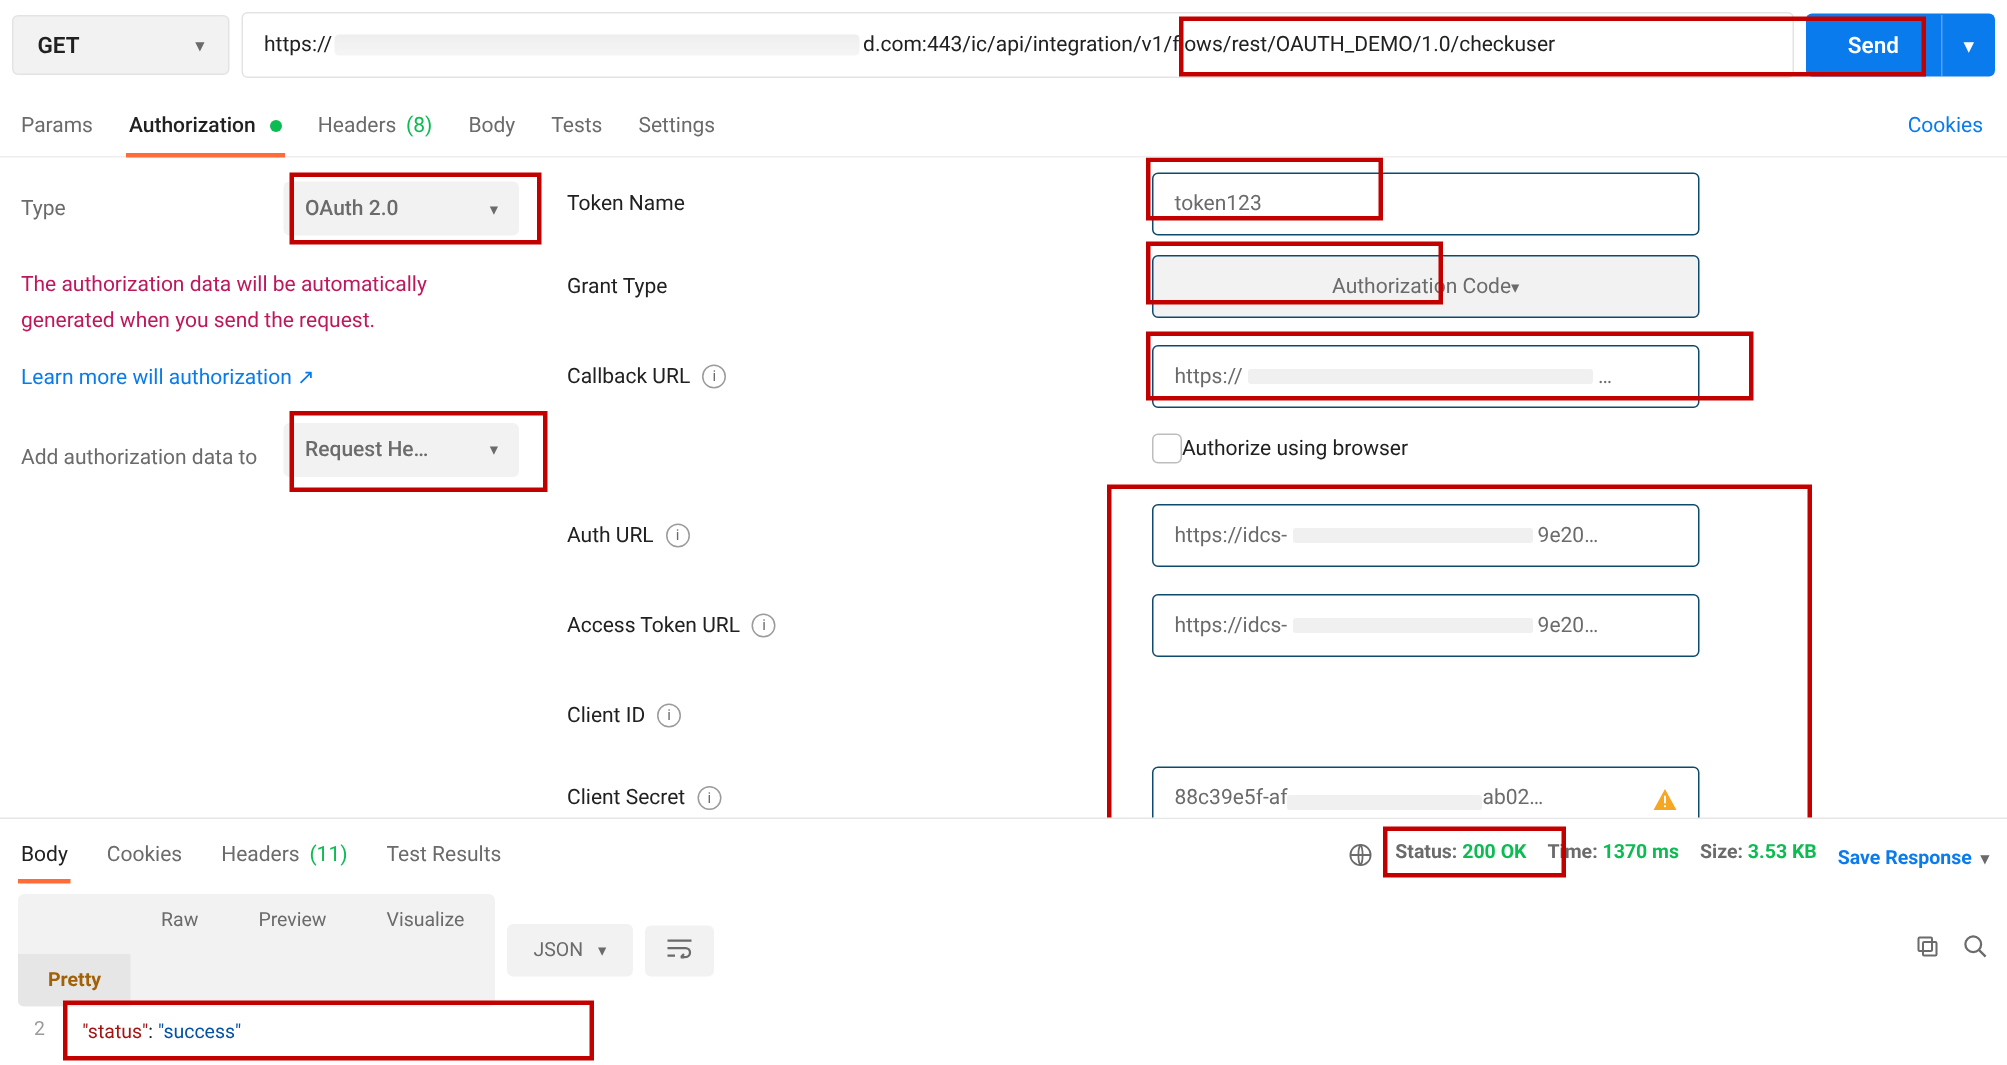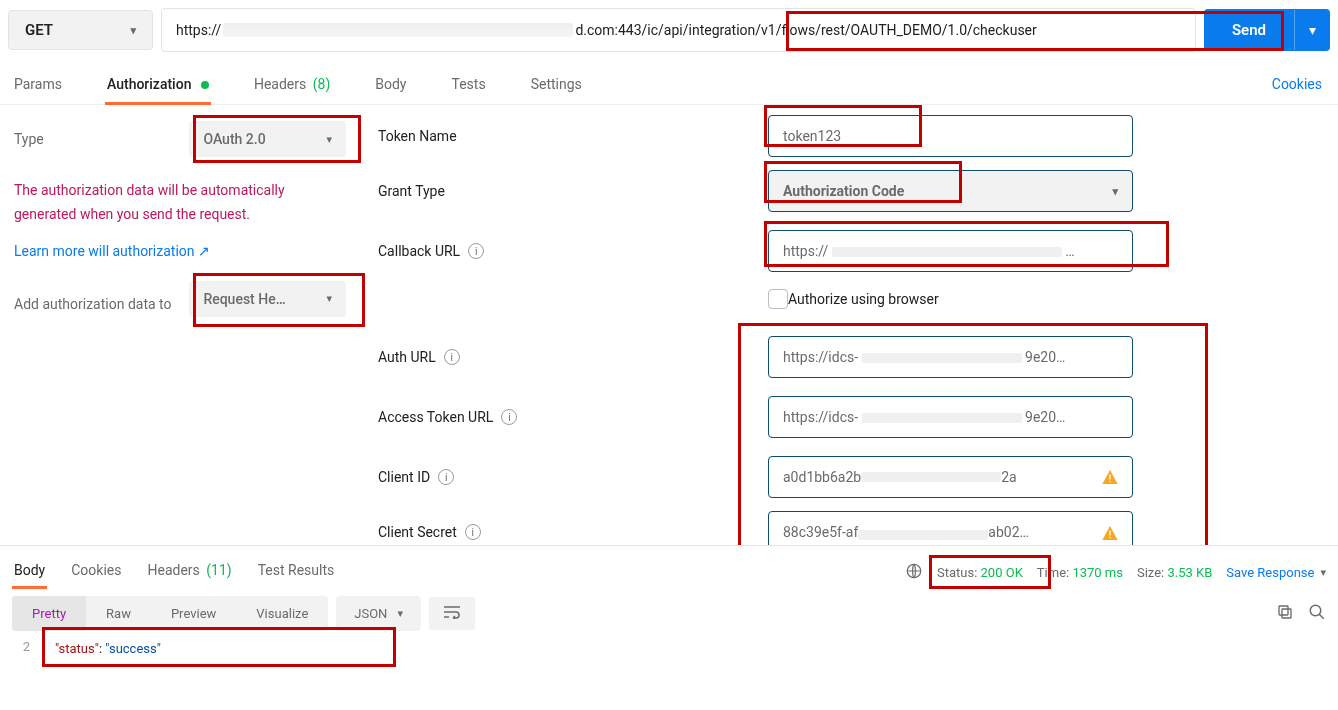--- a/index.html
+++ b/index.html
@@ -7,62 +7,62 @@
   .top-bar { display: flex; gap: 8px; padding: 8px; align-items: center; }
   .method-select { display: flex; align-items: center; justify-content: space-between; background: #f2f2f2; border: 1px solid #e3e3e3; border-radius: 4px; padding: 10px 16px; width: 145px; font-weight: 600; font-size: 15px; cursor: pointer; }
   .url-input { flex: 1; border: 1px solid #e3e3e3; border-radius: 4px; padding: 10px 14px; font-size: 14px; display: flex; align-items: center; position: relative; height: 44px; }
   .url-prefix { color: #212121; }
   .url-blur { display:inline-block; width:350px; height:14px; background: linear-gradient(#eee,#f5f5f5); border-radius:3px; vertical-align:middle; margin: 0 2px;}
   .url-suffix { color: #212121; }
   .url-outline { position:absolute; border:3px solid #c30000; height:40px; pointer-events:none;}
   .send-btn { display: flex; align-items: center; background: #097bed; color: #fff; border-radius: 4px; overflow: hidden; cursor: pointer; }
   .send-btn .label { padding: 12px 28px; font-weight: 600; font-size: 15px; }
   .send-btn .caret { padding: 12px 14px; border-left: 1px solid rgba(255,255,255,0.3); }
-  .tabs { display: flex; gap: 41px; padding: 8px 12px 0 12px; border-bottom: 1px solid #eee; align-items: center; font-size: 14px; }
+  .tabs { display: flex; gap: 20px; padding: 8px 12px 0 12px; border-bottom: 1px solid #eee; align-items: center; font-size: 14px; }
   .tab { padding: 8px 2px 12px 2px; cursor: pointer; color: #6b6b6b; position: relative; }
   .tab.active { color: #212121; font-weight: 500; }
   .tab.active::after { content:""; position:absolute; left:0; right:0; bottom:-1px; height:3px; background:#ff6c37; }
   .tab .dot { display:inline-block; width:8px; height:8px; background:#0cbb52; border-radius:50%; margin-left:6px; vertical-align:middle;}
   .tab .count { color:#0cbb52; margin-left:3px;}
   .cookies-link { margin-left:auto; color:#097bed; cursor:pointer; padding:8px 4px 12px 0;}
   .content { display:flex; height: 440px; }
   .left-panel { width: 360px; padding: 16px 14px; font-size:14px;}
   .right-panel { flex:1; padding: 6px 10px 0 18px; overflow:hidden;}
   .field-row { display:flex; align-items:center; margin-bottom: 22px; }
   .field-label { color:#6b6b6b; width: 180px; }
   .dropdown { display:flex; align-items:center; justify-content:space-between; background:#f2f2f2; border-radius:4px; padding: 10px 14px; width: 160px; cursor:pointer; color:#6b6b6b; font-weight:500; white-space:nowrap; overflow:hidden;}
   .help-text { color:#be185d; line-height:1.7; margin-bottom:16px;}
   .link { color:#097bed; cursor:pointer;}
   .form-row { display:flex; align-items:center; min-height:60px; }
   .form-label { width: 390px; color:#212121; display:flex; align-items:center; gap:8px;}
   .form-value { flex:1; }
   .text-input { width: 365px; padding: 12px 14px; border:1px solid #0c4a6e; border-radius:4px; color:#6b6b6b; background:#fff; font-size:14px; white-space:nowrap; overflow:hidden;}
-  .text-input.grey { background:#f2f2f2; font-weight:700; display:flex; justify-content:space-between; align-items:center; }
+  .text-input.grey { background:#f2f2f2; font-weight:400; display:flex; justify-content:center; align-items:center; }
   .info-icon { display:inline-flex; align-items:center; justify-content:center; width:16px; height:16px; border:1px solid #9b9b9b; border-radius:50%; font-size:10px; color:#6b6b6b; font-style:normal;}
   .checkbox-row { display:flex; align-items:center; gap:0; margin: 2px 0 12px 0;}
   .checkbox { width:20px; height:20px; border:1.5px solid #bdbdbd; border-radius:4px; cursor:pointer;}
   .chevron { font-size:11px; color:#6b6b6b;}
   .red-box { border:3px solid #c30000; position:absolute; pointer-events:none;}
   .input-blur { display:inline-block; height:10px; background:#f0f0f0; border-radius:2px; vertical-align:middle;}
   .warning-icon { display:inline-flex; width:16px; height:14px; color:#f5a623;}
   .warning-icon svg{width:16px;height:14px;}
   .response-divider{border-top:1px solid #e6e6e6;}
   .response-header { display:flex; align-items:center; padding: 10px 12px 0 12px; gap:22px; font-size:14px;}
   .resp-tab { padding: 6px 2px 10px 2px; color:#6b6b6b; cursor:pointer; position:relative;}
   .resp-tab.active{ color:#212121; }
   .resp-tab.active::after{content:"";position:absolute;left:0;right:0;bottom:-1px;height:3px;background:#ff6c37;}
   .resp-tab .count{color:#0cbb52; margin-left:3px;}
-  .resp-right{margin-left:auto; display:flex; align-items:center; gap:14px; color:#6b6b6b; font-size:13px;}
+  .resp-right{margin-left:auto; display:flex; gap:14px; color:#6b6b6b; font-size:13px;font-weight:bold;}
   .globe-icon{width:18px;height:18px;}
   .status-ok{color:#0cbb52;}
   .save-response{color:#097bed; cursor:pointer; display:flex; align-items:center; gap:6px;}
   .body-toolbar{display:flex; align-items:center; gap:8px; padding:8px 12px;}
   .view-tabs{display:flex; background:#f2f2f2; border-radius:4px; overflow:hidden;}
   .view-tab{padding:10px 20px; color:#6b6b6b; cursor:pointer; font-size:13px;}
-  .view-tab.active{background:#e6e6e6; color:#a21caf; font-weight:400;}
+  .view-tab.active{background:#e6e6e6; color:#a16207; font-weight:700;margin-top:40px;}
   .format-select{display:flex; align-items:center; gap:10px; background:#f2f2f2; border-radius:4px; padding:10px 18px; color:#6b6b6b; cursor:pointer; font-size:13px;}
   .wrap-btn{background:#f2f2f2; border-radius:4px; padding:8px 14px; cursor:pointer;}
   .toolbar-right{margin-left:auto; display:flex; gap:14px; font-size:18px; color:#6b6b6b;}
   .code-area{display:flex; padding:0 12px; font-family: Menlo, Consolas, monospace; font-size:13px;}
   .line-num{color:#9b9b9b; width:30px; text-align:right; padding-right:12px; user-select:none;}
   .code-line{flex:1; padding:2px 0;}
   .json-key{color:#a31515;}
   .json-string{color:#0451a5;}
   .right-panel-inner{position:relative;}
 </style>
@@ -198,34 +198,20 @@
           <span>9e20…</span>
         </div>
       </div>
     </div>
 
     <div class="form-row">
       <div class="form-label">
         <span>Client ID</span>
         <span class="info-icon">i</span>
       </div>
-      <div class="form-value">
-        <div class="text-input" style="display:flex; align-items:center;">
-          <span>a0d1bb6a2b</span>
-          <span class="input-blur" style="width:140px;"></span>
-          <span>2a</span>
-          <span style="margin-left:auto;" class="warning-icon">
-            <svg viewBox="0 0 24 22">
-                  <path fill="#f5a623" d="M12 0 L24 22 L0 22 Z"></path>
-                  <rect x="11" y="7" width="2" height="8" fill="#fff"></rect>
-                  <rect x="11" y="17" width="2" height="2" fill="#fff"></rect>
-                </svg>
-          </span>
-        </div>
-      </div>
     </div>
 
     <div class="form-row" style="min-height:50px;">
       <div class="form-label">
         <span>Client Secret</span>
         <span class="info-icon">i</span>
       </div>
       <div class="form-value">
         <div class="text-input" style="display:flex; align-items:flex-end;">
           <span>88c39e5f-af</span>

